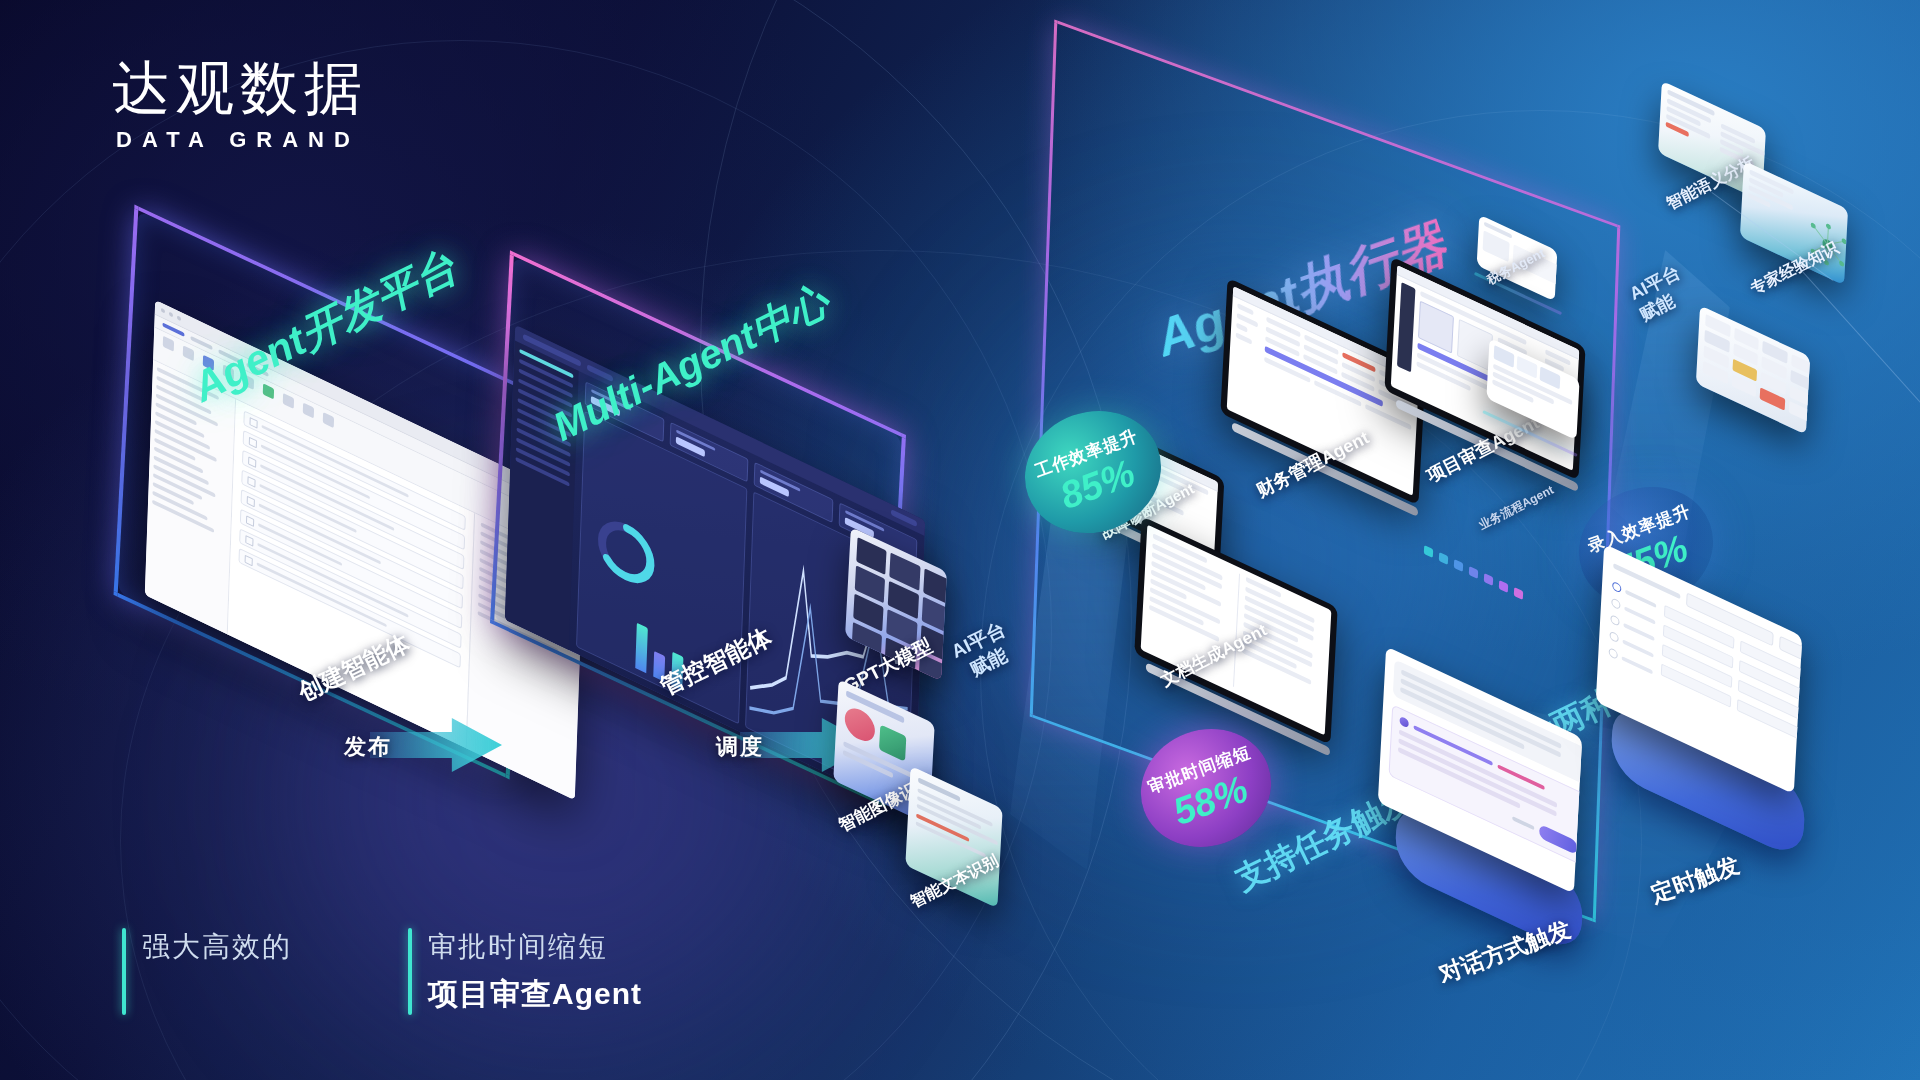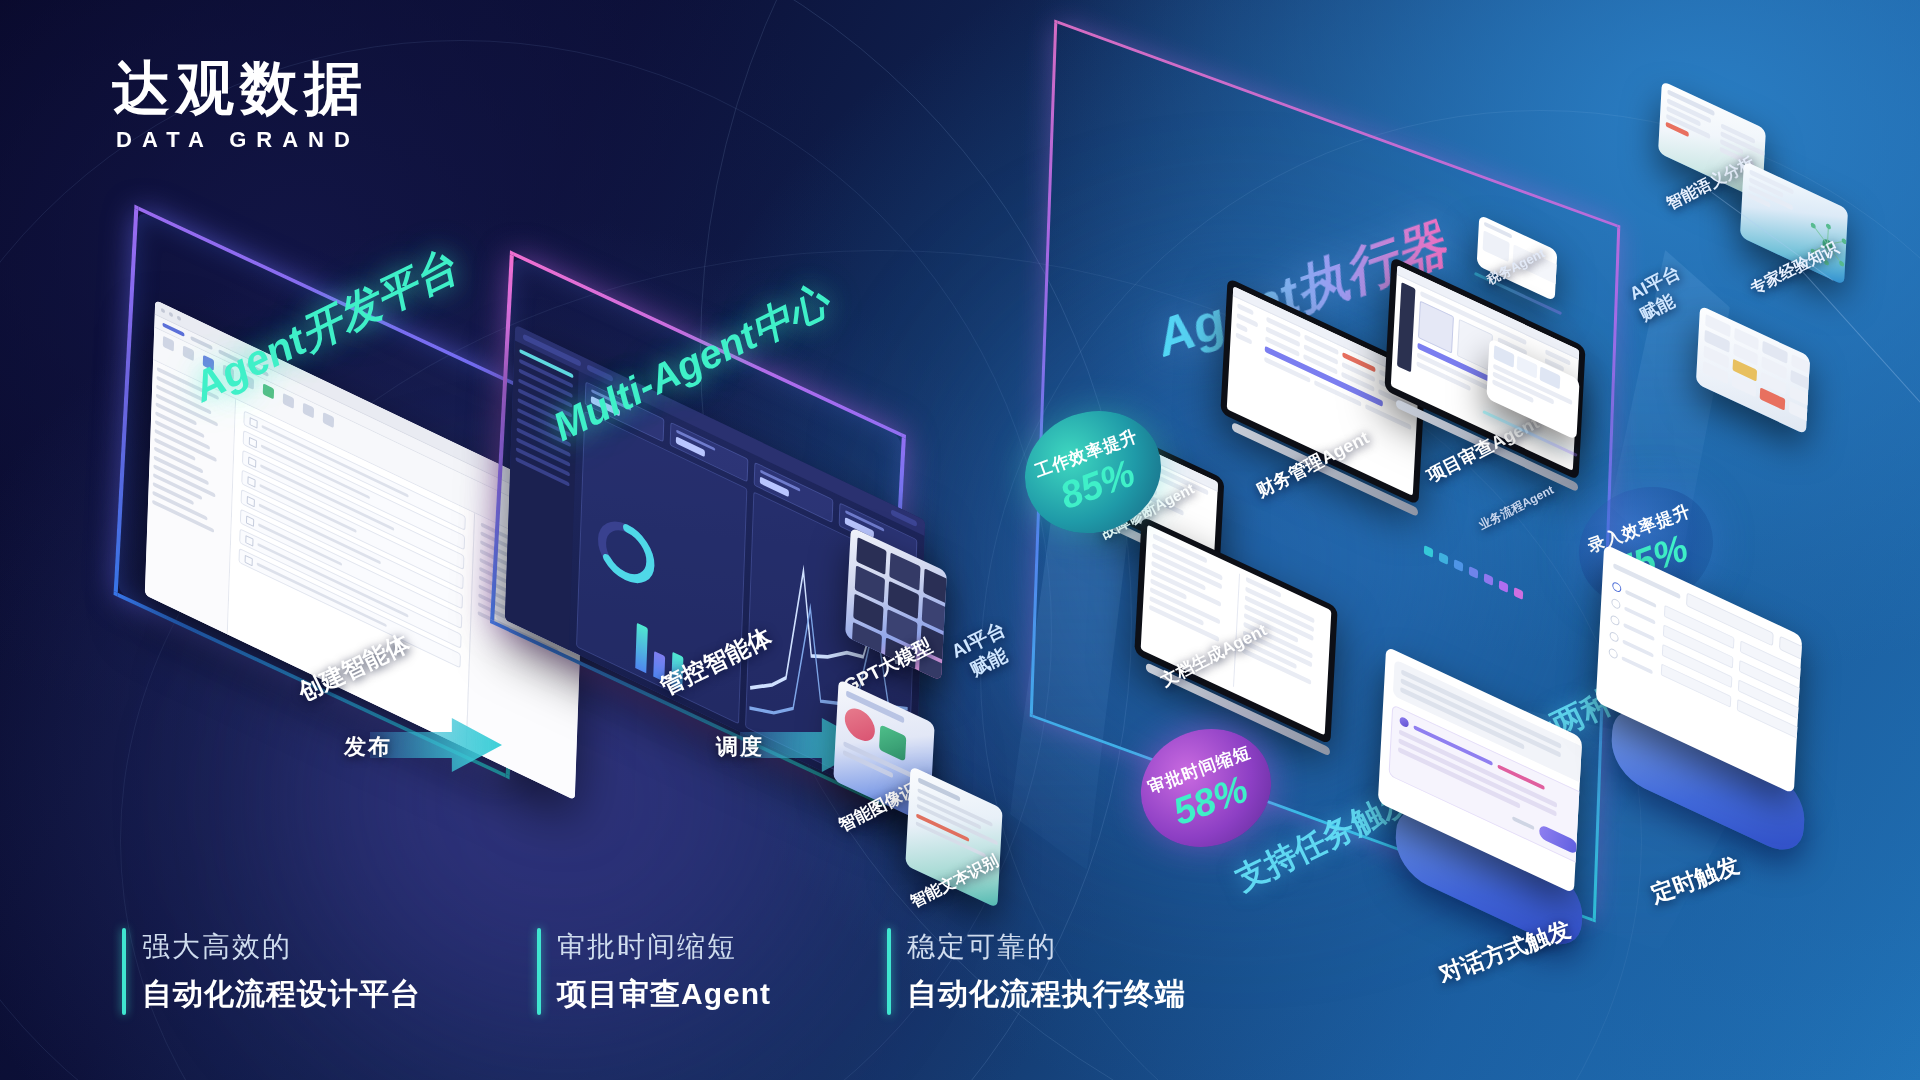--- a/index.html
+++ b/index.html
@@ -24,21 +24,21 @@
   .arc.a1{left:-350px;top:-120px;width:1480px;height:1480px;}
   .arc.a2{left:-130px;top:40px;width:1180px;height:1180px;border-color:rgba(150,185,235,.11);}
   .arc.a3{left:120px;top:250px;width:1520px;height:1180px;border-color:rgba(150,185,235,.09);}
   .arc.a4{left:700px;top:-500px;width:1700px;height:1700px;border-color:rgba(170,205,245,.13);}
   .arc.a5{left:980px;top:110px;width:1120px;height:1120px;border-color:rgba(170,205,245,.10);}
   .glow{position:absolute;border-radius:50%;filter:blur(90px);pointer-events:none;}
 
   
   #logo{position:absolute;left:112px;top:58px;}
   #logo .cn{
-    font-size:58px;font-weight:700;color:#fff;letter-spacing:6px;line-height:1.05;
+    font-size:58px;font-weight:400;color:#fff;letter-spacing:6px;line-height:1.05;
     font-family:"DejaVu Sans","Liberation Sans",sans-serif;
   }
   #logo .en{
     margin-top:8px;font-size:22px;font-weight:700;color:#fff;letter-spacing:10px;
     padding-left:4px;
   }
 
   
   .sec-title{
     position:absolute;font-style:italic;font-weight:700;white-space:nowrap;
@@ -840,32 +840,24 @@
       </div>
     </div>
   </div>
   <div class="tl" id="l-timer">定时触发</div>
 
   <div id="captions">
     <div class="cap-item">
       <div class="cap-bar"></div>
       <div>
         <div class="cap-sub">强大高效的</div>
-        <div class="cap-main">自动化流程设计平台</div>
       </div>
     </div>
     <div class="cap-item">
       <div class="cap-bar"></div>
       <div>
         <div class="cap-sub">审批时间缩短</div>
         <div class="cap-main">项目审查Agent</div>
       </div>
     </div>
-    <div class="cap-item">
-      <div class="cap-bar"></div>
-      <div>
-        <div class="cap-sub">稳定可靠的</div>
-        <div class="cap-main">自动化流程执行终端</div>
-      </div>
-    </div>
   </div>
 
 </div>
 
 </body></html>

